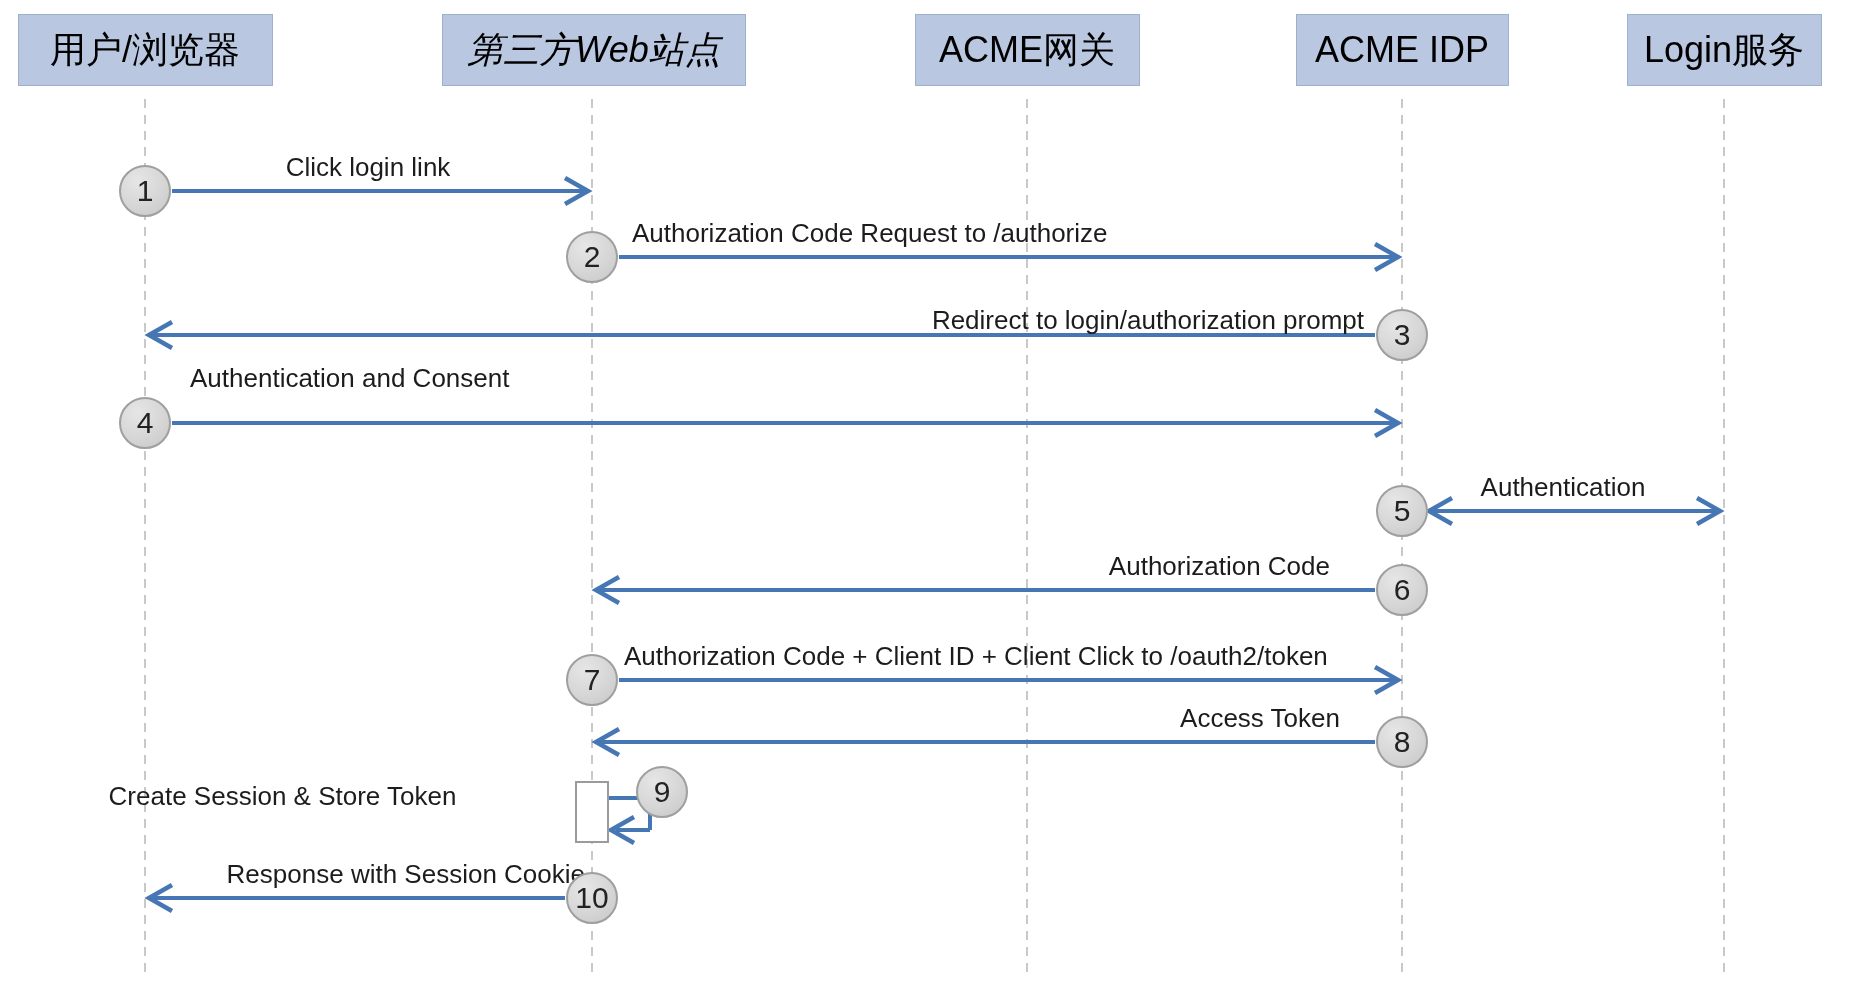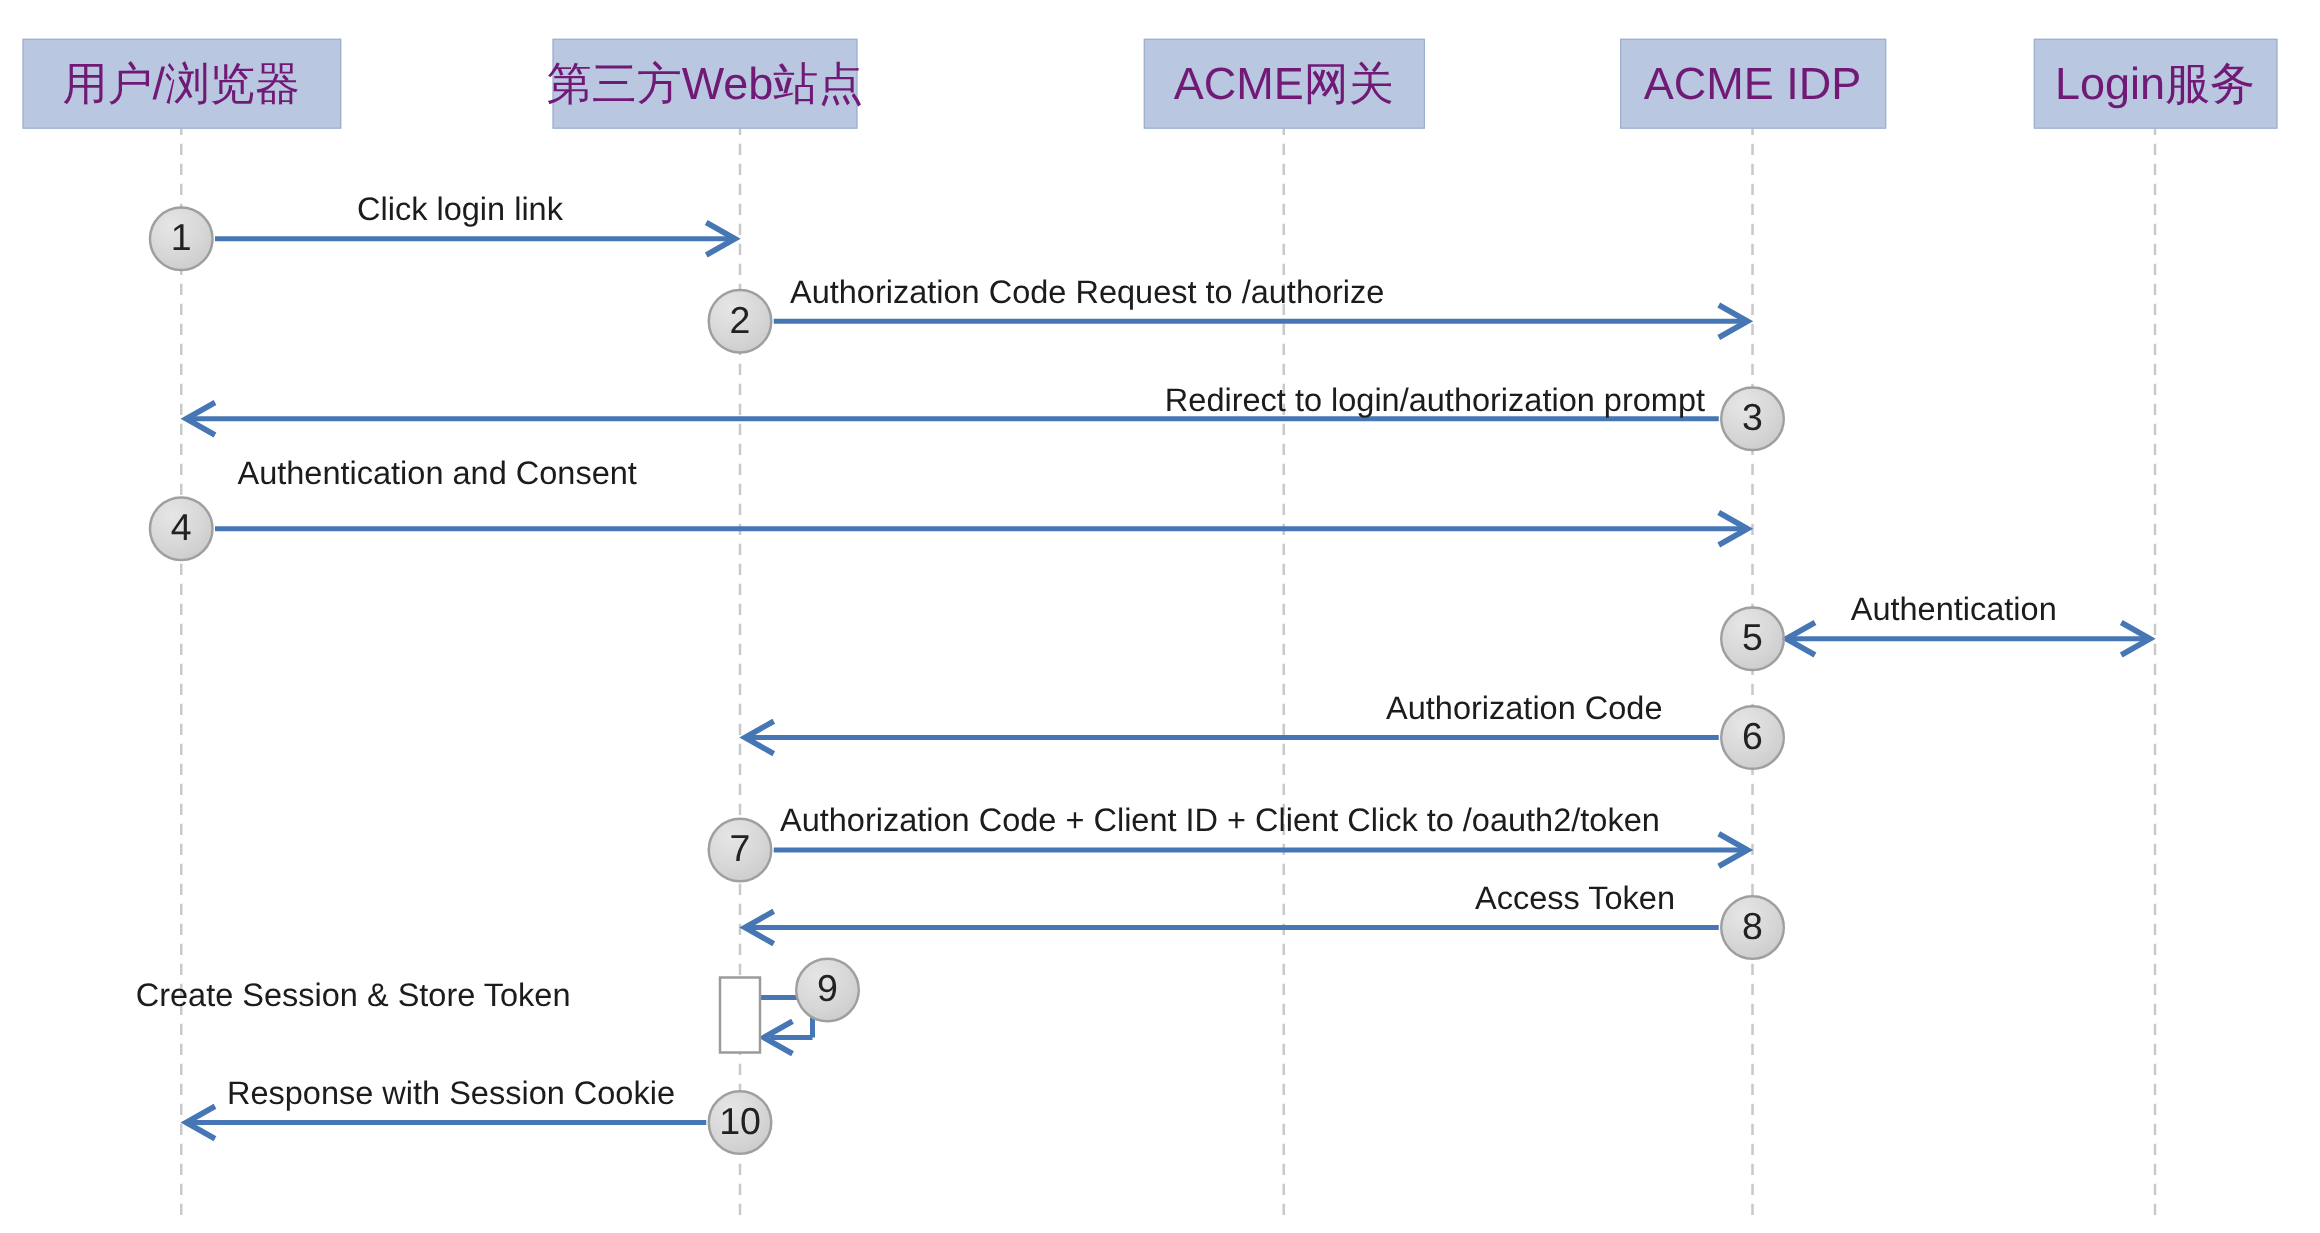--- a/index.html
+++ b/index.html
@@ -7,30 +7,30 @@
     position: relative;
     width: 1856px;
     height: 986px;
     background: #ffffff;
     overflow: hidden;
     font-family: "Liberation Sans", "DejaVu Sans", sans-serif;
   }
   .stage svg { position: absolute; left: 0; top: 0; }
   .participant {
     position: absolute;
-    top: 31px;
+    top: 14px;
     height: 72px;
     background: #b9c7e1;
     border: 1px solid #9db1cf;
     box-sizing: border-box;
     display: flex;
     align-items: center;
     justify-content: center;
     font-size: 36px;
-    color: #701a75;
+    color: #000000;
     white-space: nowrap;
   }
   .msg-label {
     position: absolute;
     height: 36px;
     line-height: 36px;
     font-size: 26px;
     color: #1c1c1c;
     white-space: nowrap;
   }
@@ -113,28 +113,28 @@
       <span>7</span>
     </div>
     <div class="msg-label" style="top: 700px; left: 0px; width: 1340px; text-align: right;"><span>Access Token</span></div>
     <div class="badge" style="left: 1376px; top: 716px;">
       <span>8</span>
     </div>
     <div class="msg-label" style="top: 778px; left: 0px; width: 565px; text-align: center;"><span>Create Session &amp; Store Token</span></div>
     <div class="badge" style="left: 636px; top: 766px;">
       <span>9</span>
     </div>
-    <div class="msg-label" style="top: 856px; left: 0px; width: 540px; text-align: right;"><span>Response with Session Cookie</span></div>
+    <div class="msg-label" style="top: 856px; left: 0px; width: 540px; text-align: right; padding-left: 45px;"><span>Response with Session Cookie</span></div>
     <div class="badge" style="left: 566px; top: 872px;">
       <span>10</span>
     </div>
     <div class="participant" style="left: 17.5px; width: 255px; background: rgb(185, 199, 225); border-color: rgb(157, 177, 207);">
       <span>用户/浏览器</span>
     </div>
-    <div class="participant" style="left: 442px; width: 244px; background: rgb(185, 199, 225); border-color: rgb(157, 177, 207);">
+    <div class="participant" style="left: 442px; width: 304px; background: rgb(185, 199, 225); border-color: rgb(157, 177, 207); font-style: italic;">
       <span>第三方Web站点</span>
     </div>
     <div class="participant" style="left: 1295.5px; width: 213px; background: rgb(185, 199, 225); border-color: rgb(157, 177, 207);">
       <span>ACME IDP</span>
     </div>
     <div class="participant" style="left: 914.5px; width: 225px; background: rgb(185, 199, 225); border-color: rgb(157, 177, 207);">
       <span>ACME网关</span>
     </div>
     <div class="participant" style="left: 1626.5px; width: 195px; background: rgb(185, 199, 225); border-color: rgb(157, 177, 207);">
       <span>Login服务</span>

